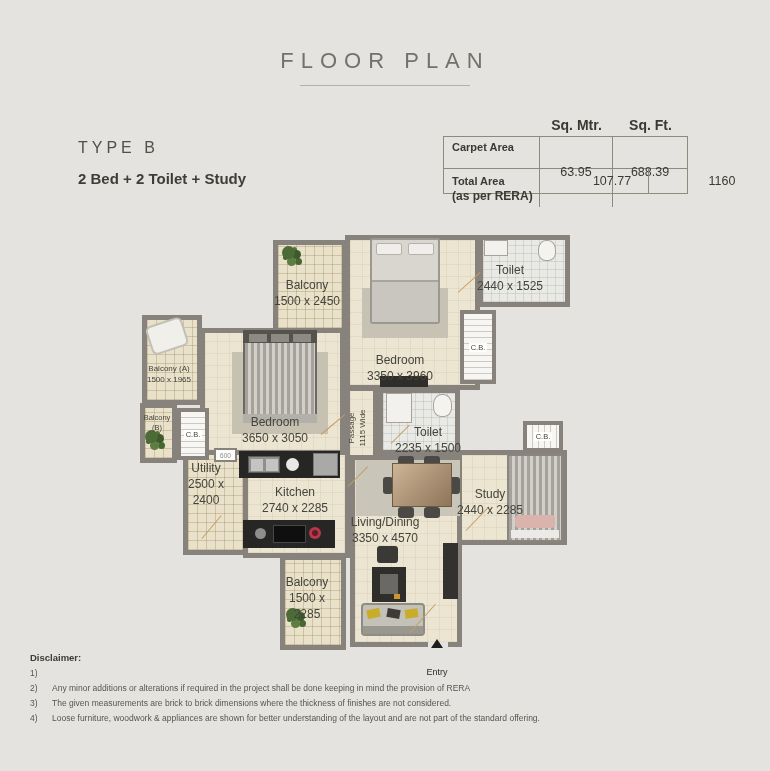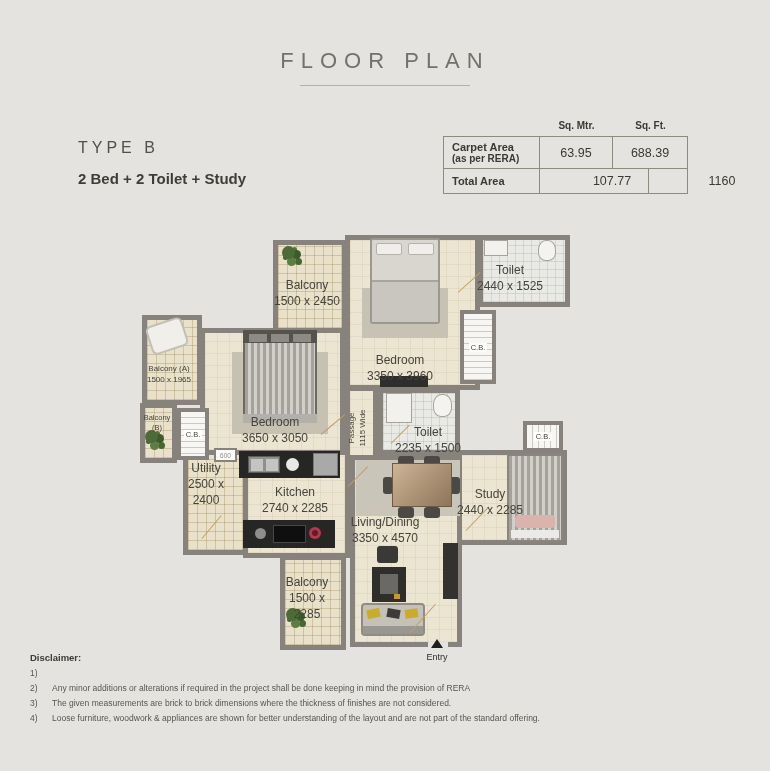--- a/index.html
+++ b/index.html
@@ -9,28 +9,28 @@
   
   .title { position:absolute; left:0; right:0; top:48px; text-align:center;
            font-size:22px; letter-spacing:7px; color:#73716c; font-weight:400; }
   .title-underline { position:absolute; left:300px; top:85px; width:170px; height:1px; background:#b3b1ac; }
   .type-label { position:absolute; left:78px; top:139px; font-size:16px; letter-spacing:4px; color:#51504b; }
   .config { position:absolute; left:78px; top:170px; font-size:15px; font-weight:bold; color:#3e3d38; }
 
   
   .area-table { position:absolute; left:443px; top:114px; width:245px; color:#3a3934; }
   .at-hrow { display:grid; grid-template-columns:97px 73px 75px; height:22px; }
-  .at-hcell { display:flex; align-items:center; justify-content:center; font-size:10px; font-weight:bold; }
+  .at-hcell { display:flex; align-items:center; justify-content:center; font-size:14px; font-weight:bold; }
   .at-body { border:1px solid #8d8b7c; }
   .at-row { display:grid; grid-template-columns:96px 73px 74px; }
   .at-row + .at-row { border-top:1px solid #8d8b7c; }
   .at-label { padding:4px 0 4px 8px; display:flex; flex-direction:column; justify-content:center;
               border-right:1px solid #8d8b7c; }
   .at-label .l1 { font-size:11px; font-weight:bold; }
-  .at-label .l2 { font-size:10px; font-weight:bold; }
+  .at-label .l2 { font-size:12px; font-weight:bold;margin-top:36px; }
   .at-val { display:flex; align-items:center; justify-content:center; font-size:12.5px; }
   .at-val.mid { border-right:1px solid #8d8b7c; }
 
   
   .plan { position:absolute; left:140px; top:230px; width:430px; height:445px; }
   .room { position:absolute; border:5px solid #87837c; background:#ece5d2; }
   .grid { background-color:#e9e1ca;
           background-image:
             repeating-linear-gradient(0deg, rgba(150,128,85,.32) 0 1px, transparent 1px 9px),
             repeating-linear-gradient(90deg, rgba(150,128,85,.32) 0 1px, transparent 1px 9px); }
@@ -52,21 +52,21 @@
              z-index:6; line-height:1.2; }
   .furn { position:absolute; z-index:2; }
   .plant { position:absolute; z-index:5; width:13px; height:13px; border-radius:50%; background:#4d6b37;
            box-shadow:8px 2px 0 -2px #3d5a2a, 3px 9px 0 -2px #5d7d42, -3px 5px 0 -4px #456330,
                       10px 9px 0 -3px #48662f, 6px -3px 0 -4px #557539; }
   .swing { position:absolute; z-index:4; height:0; border-top:1.5px solid #c49d63; transform-origin:left center; }
   .stripesV { background-image:repeating-linear-gradient(90deg, #a5a29b 0 3px, #d2cfc8 3px 6px); }
   .tri { position:absolute; z-index:6; width:0; height:0;
          border-left:6px solid transparent; border-right:6px solid transparent;
          border-bottom:9px solid #1d1d1b; }
-  .entry-label { position:absolute; z-index:6; text-align:center; font-size:9px; color:#2e2d29; }
+  .entry-label { position:absolute; z-index:6; text-align:center; font-size:9px; color:#2e2d29;margin-top:15px; }
   .shaft { position:absolute; z-index:4; background:#fcfcfa; border:2px solid #87837c;
            display:flex; align-items:center; justify-content:center; font-size:6.5px; color:#8d8b84; }
 
   
   .disclaimer { position:absolute; left:30px; top:652px; width:660px; }
   .d-head { font-size:9.5px; font-weight:bold; color:#3b3a35; }
   .d-item { display:flex; margin-top:5px; font-size:8.5px; color:#57564f; }
   .d-num { width:22px; flex:none; }
 </style>
 </head>

